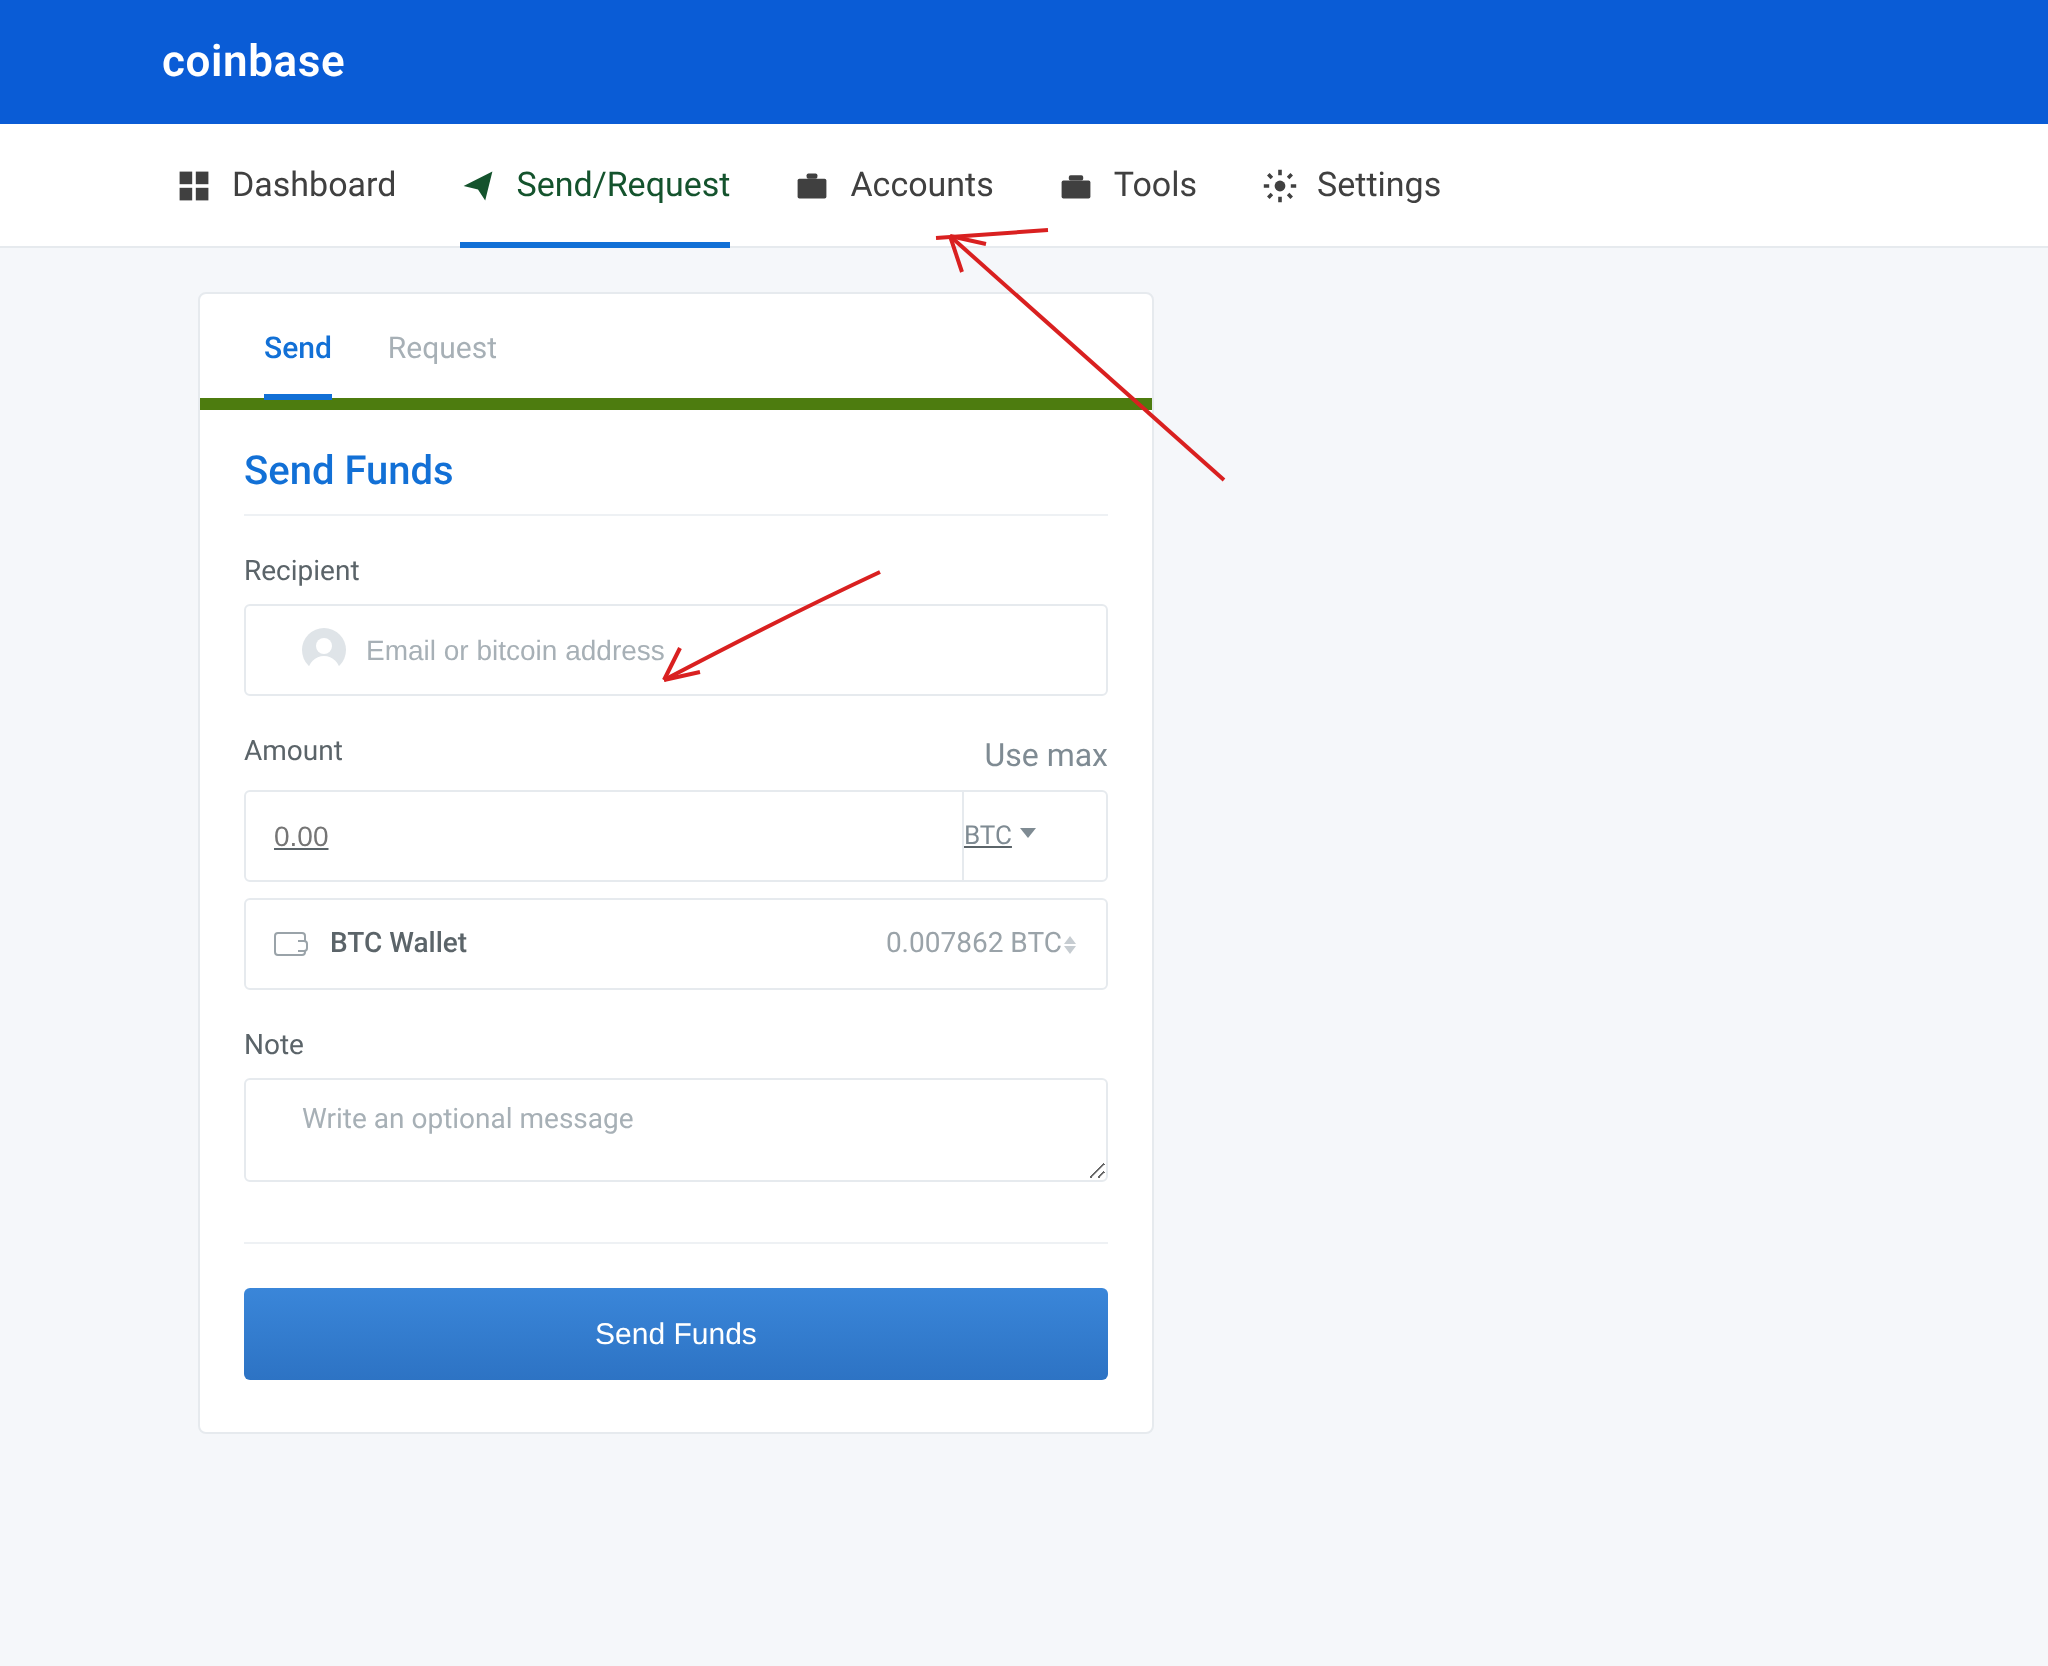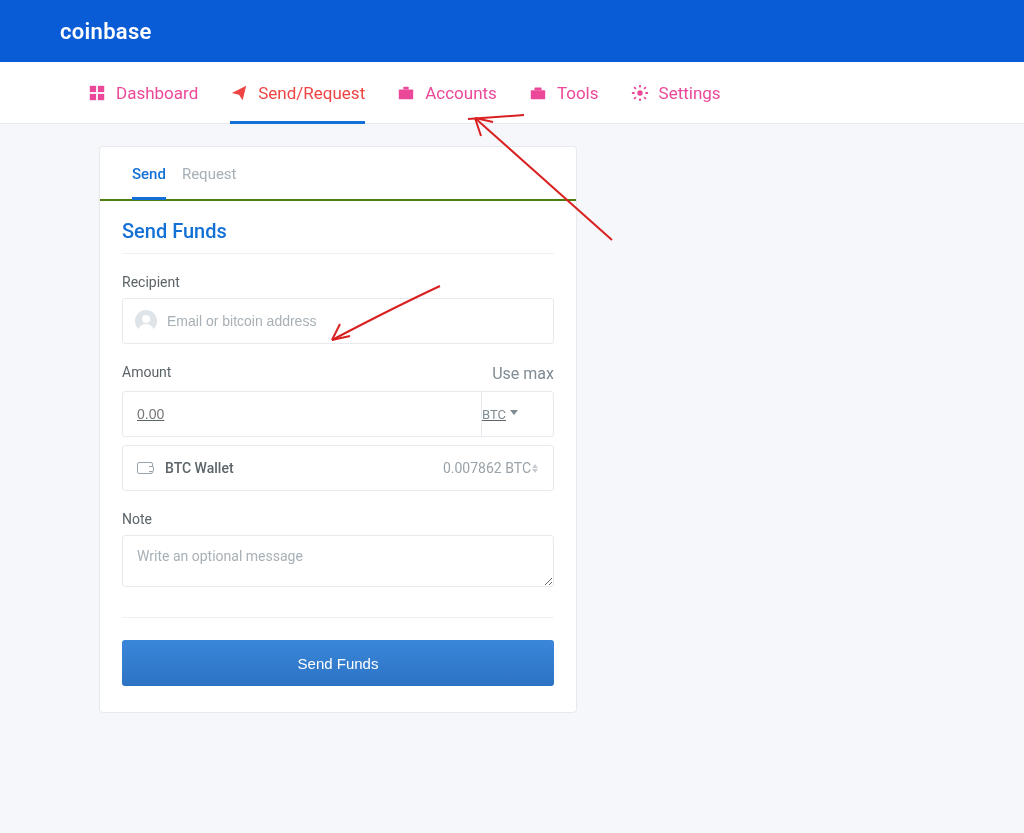--- a/index.html
+++ b/index.html
@@ -66,21 +66,21 @@
   
   .topbar { background:#0e5ed7; }
   .topbar { background:#055DD6; }
   .topbar { background:#075CD6; }
   .topbar { background:#095CD6; }
   .topbar { background:#0A5CD6; }
   .topbar { background:#0B5CD6; }
   .topbar { background:#0C5CD6; }
   .topbar { background:#0A5CD6; }
 
-  .topbar { background:#0A5CD6; height:62px; display:flex; align-items:center; padding-left:60px;}
+  .topbar { background:#0A5CD6; height:62px; display:flex; align-items:center; padding-left:81px;}
 
   .brand {
     color:#fff;
     font-weight:600;
     font-size:22px;
     letter-spacing:.3px;
   }
 
   
   .nav {
@@ -90,26 +90,26 @@
     display:flex;
     align-items:center;
     padding-left:88px;
     gap:32px;
   }
   .nav-item {
     display:flex;
     align-items:center;
     gap:10px;
     font-size:17px;
-    color:#ec4899;
+    color:#404040;
     height:62px;
     cursor:pointer;
     position:relative;
   }
-  .nav-item.active { color:#ef4444; }
+  .nav-item.active { color:#14532d; }
   .nav-item.active::after{
     content:"";
     position:absolute;
     left:0; right:0; bottom:0;
     height:3px;
     background:#1270d6;
   }
   .nav-icon { width:18px; height:18px; display:inline-flex; align-items:center; justify-content:center; fill:currentColor; color:inherit; }
   .nav-icon svg{ width:18px; height:18px; }
 
@@ -118,23 +118,23 @@
     position:absolute;
     left:99px;
     top:146px;
     width:478px;
     background:#fff;
     border:1px solid #e6eaee;
     border-radius:4px;
   }
   .card-tabs{
     display:flex;
-    gap:16px;
+    gap:28px;
     padding:18px 32px 0 32px;
-    border-bottom:2px solid #4d7c0f;
+    border-bottom:6px solid #4d7c0f;
     text-align:right;
   }
   .card-tab{
     font-size:15px;
     color:#a7b0b6;
     padding-bottom:16px;
     cursor:pointer;
     position:relative;
   }
   .card-tab.active{ color:#1270d6; font-weight:500;}
@@ -163,21 +163,21 @@
     justify-content:space-between;
   }
   .field-label .right{ color:#7f8b93; font-size:16px;}
 
   .input-row{
     border:1px solid #e6eaee;
     border-radius:3px;
     display:flex;
     align-items:center;
     height:46px;
-    padding:0 12px;
+    padding:0 28px;
     gap:10px;
   }
   .input-row input{
     border:none; outline:none; flex:1;
     font-size:14px; color:#5b6469; background:transparent;
   }
   .input-row input::placeholder{ color:#a7b0b6; }
   .avatar-placeholder{
     width:22px;height:22px;border-radius:50%;
     background:#dfe4e8;
@@ -217,21 +217,21 @@
   .wallet-left{display:flex;align-items:center;gap:12px;color:#5b6469;font-weight:500;}
   .wallet-right{display:flex;align-items:center;color:#9aa3a9;}
   .wallet-icon{width:16px;height:12px;border:1.5px solid #9aa3a9;border-radius:2px;position:relative;}
   .wallet-icon::before{content:"";position:absolute;right:-1.5px;top:3px;width:4px;height:4px;border:1.5px solid #9aa3a9;border-left:none;border-radius:0 2px 2px 0;background:#fff;}
 
   textarea.note{
     width:100%;
     border:1px solid #e6eaee;
     border-radius:3px;
     height:52px;
-    padding:12px 14px;
+    padding:12px 28px;
     font-size:14px;
     font-family:inherit;
     resize:vertical;
     color:#5b6469;
   }
   textarea.note::placeholder{ color:#a7b0b6; }
 
   .divider{ border:none;border-top:1px solid #eef1f4;margin:26px 0 22px 0;}
 
   .submit-btn{

